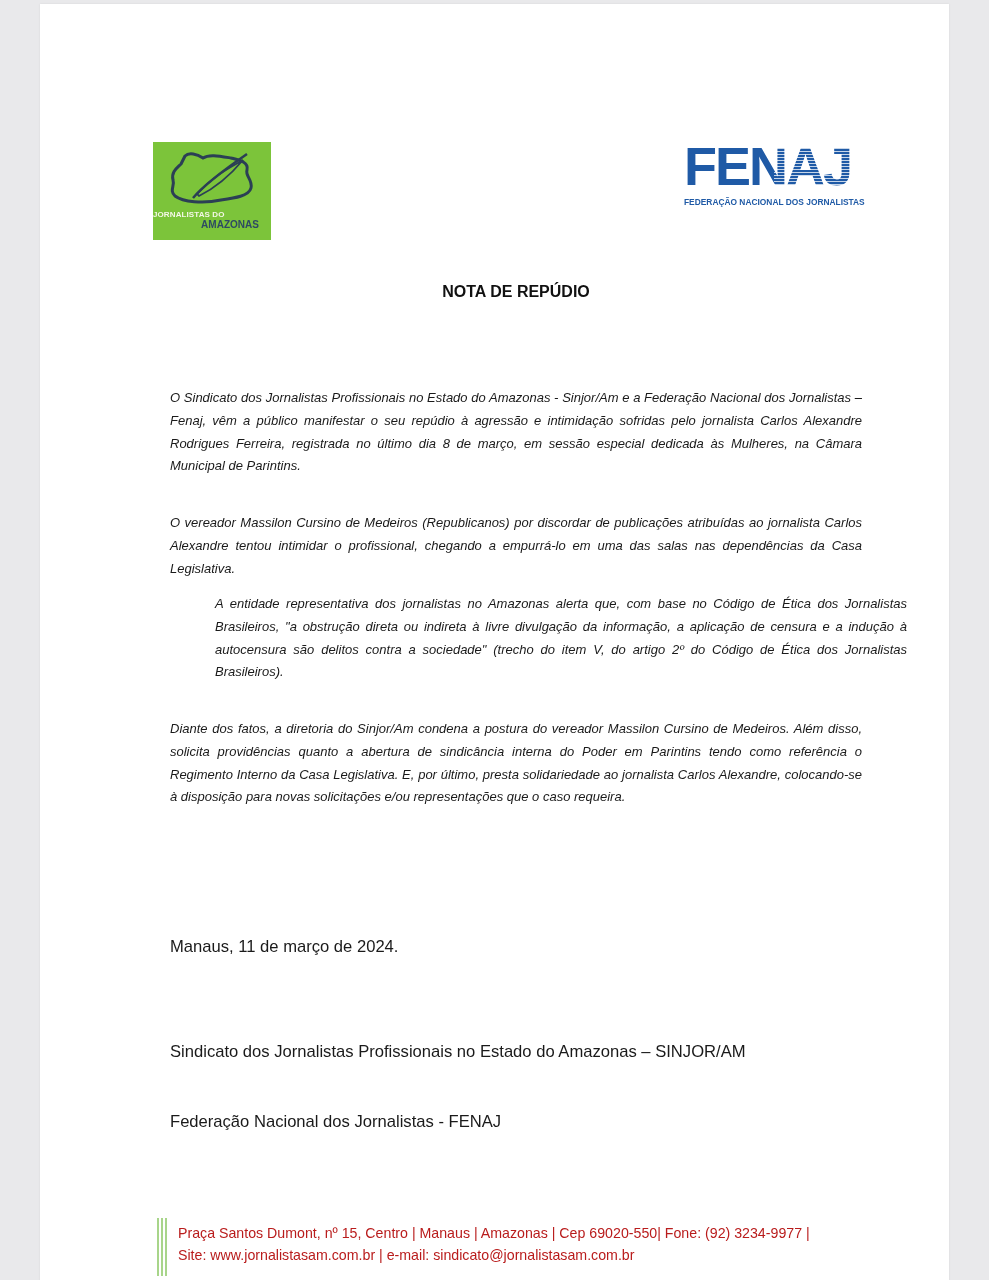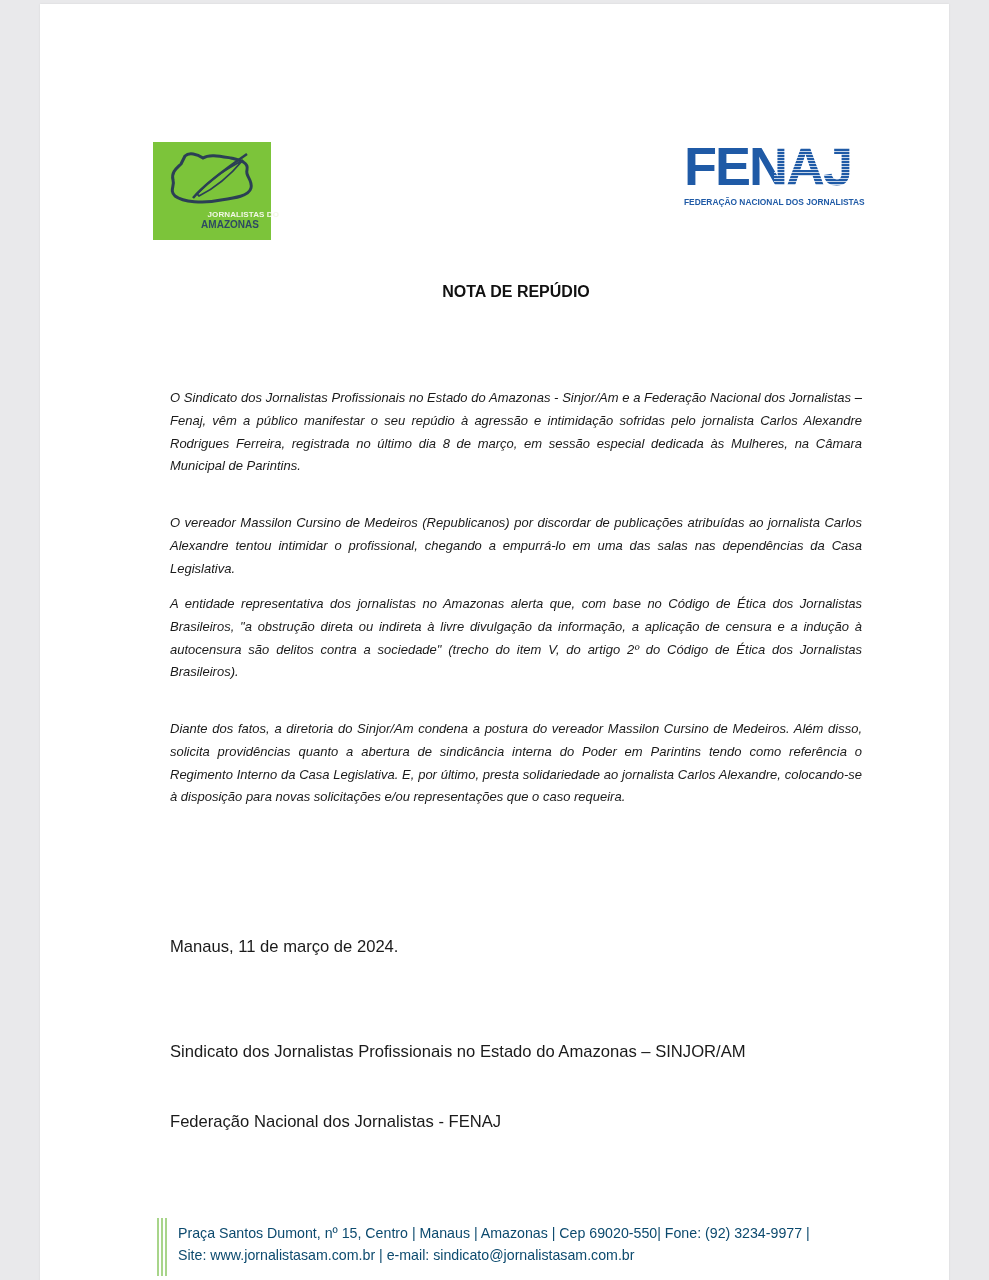--- a/index.html
+++ b/index.html
@@ -12,22 +12,22 @@
       position: absolute; left: 40px; top: 4px; width: 909px; height: 1290px;
       background: #ffffff;
       box-shadow: 0 0 2px rgba(0,0,0,0.08);
     }
     .logo-sinjor {
       position: absolute; left: 153px; top: 142px; width: 118px; height: 98px;
       background: #7cc43a;
     }
     .logo-sinjor svg { position: absolute; left: 10px; top: 4px; }
     .logo-sinjor .l1 {
-      position: absolute; left: 0; width: 118px; top: 68px; text-align: right;
-      font-size: 8px; font-weight: bold; color: #f3f7e6; letter-spacing: 0.1px; padding-left: 8px;
+      position: absolute; left: 0; width: 118px; top: 68px; text-align: left;
+      font-size: 8px; font-weight: bold; color: #f3f7e6; letter-spacing: 0.1px;
     }
     .logo-sinjor .l2 {
       position: absolute; left: 0; width: 118px; top: 77px; text-align: center;
       font-size: 10px; font-weight: bold; color: #2e4a63; margin-left: 18px;
     }
     .logo-fenaj { position: absolute; left: 684px; top: 142px; width: 180px; height: 70px; }
     .fenaj-word {
       position: absolute; left: 0; top: -6px;
       font-size: 54px; font-weight: bold; color: #1f5aa6; letter-spacing: -2px;
       line-height: 60px;
@@ -46,30 +46,30 @@
       font-size: 16px; font-weight: bold; color: #111;
     }
     .body-text {
       position: absolute; left: 170px; width: 692px;
       font-size: 13px; line-height: 22.8px; color: #1a1a1a;
       text-align: justify;
       font-style: italic;
     }
     .p1 { top: 387px; }
     .p2 { top: 512px; }
-    .p3 { top: 593px; }
+    .p3 { top: 593px; margin-left: 45px; }
     .p4 { top: 718px; }
     .line { position: absolute; left: 170px; font-size: 16.6px; color: #1a1a1a; white-space: nowrap; }
     .date { top: 937px; text-align: right; }
     .sig1 { top: 1042px; }
     .sig2 { top: 1112px; }
     .footer-bars { position: absolute; left: 157px; top: 1218px; width: 12px; height: 58px; }
     .footer-bars span { position: absolute; top: 0; width: 2px; height: 58px; background: #a8d58a; }
     .footer {
-      position: absolute; left: 178px; font-size: 14.2px; color: #0c4a6e; white-space: nowrap; text-align: center;
+      position: absolute; left: 178px; font-size: 14.2px; color: #b91c1c; white-space: nowrap; text-align: center;
     }
     .f1 { top: 1225px; }
     .f2 { top: 1247px; }
   </style>
 </head>
 <body>
 
 <div class="page"></div>
 
 <div class="logo-sinjor">

